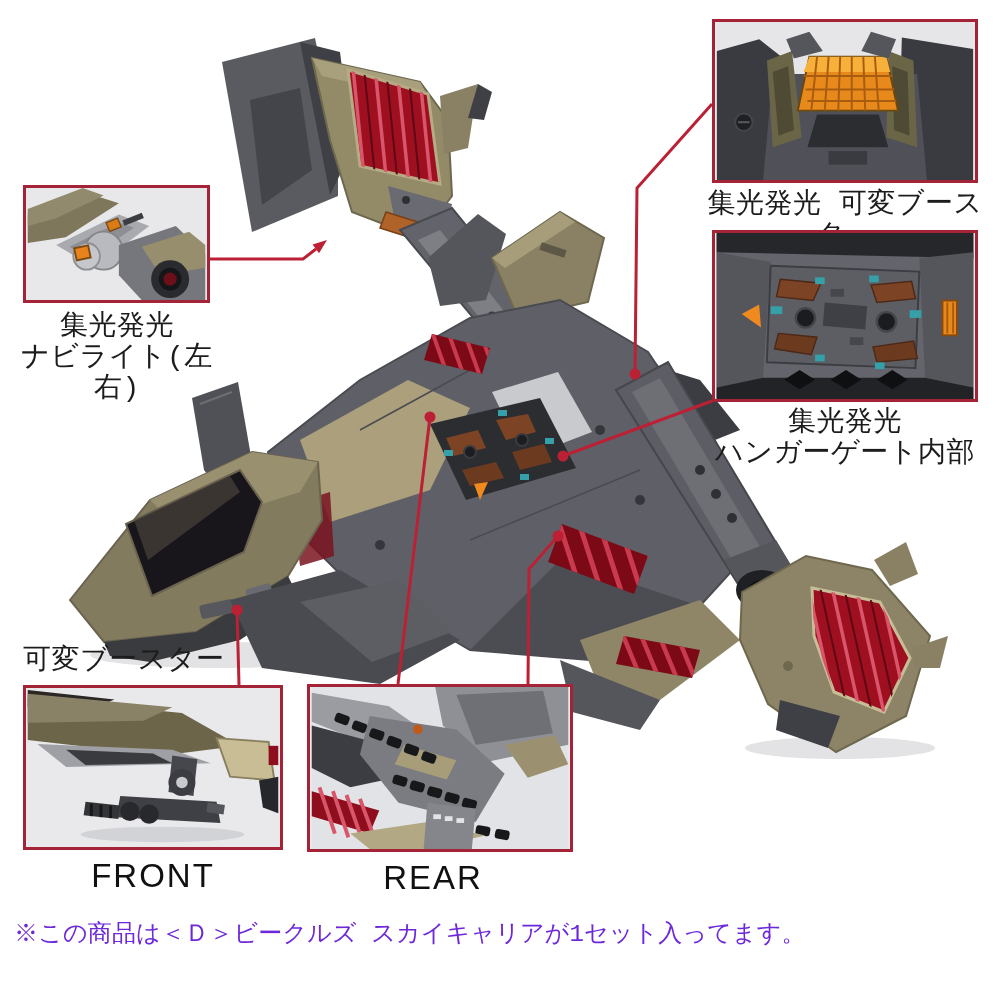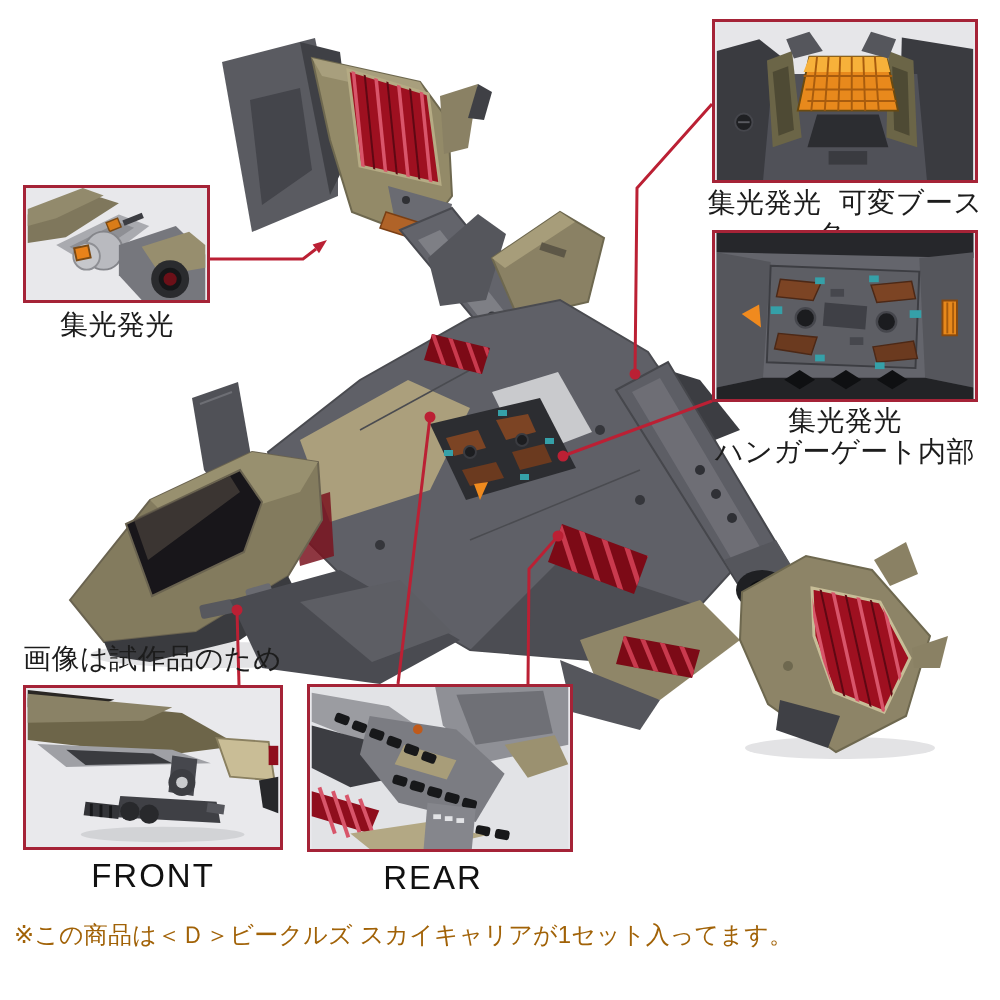--- a/index.html
+++ b/index.html
@@ -5,21 +5,21 @@
   html,body{margin:0;padding:0;background:#ffffff;}
   .canvas{position:relative;width:1000px;height:1000px;background:#ffffff;overflow:hidden;
           font-family:"Liberation Sans","DejaVu Sans",sans-serif;}
   .layer{position:absolute;left:0;top:0;width:1000px;height:1000px;}
   .inset{position:absolute;border:3px solid #a52337;box-sizing:border-box;background:#e9e9ec;overflow:hidden;}
   .inset svg{display:block;width:100%;height:100%;}
   .label{position:absolute;color:#1c1c1c;}
   .jp{font-size:28px;line-height:31px;letter-spacing:0.5px;font-family:Liberation Mono, monospace;}
   .center{text-align:center;}
   .en{font-size:33px;letter-spacing:2px;color:#111;}
-  .notes{position:absolute;left:14px;top:919px;font-size:24px;line-height:32px;color:#a16207;letter-spacing:0.2px;}
+  .notes{position:absolute;left:14px;top:919px;font-size:24px;line-height:32px;color:#6d28d9;letter-spacing:0.2px;font-family:Liberation Mono, monospace;}
 </style>
 </head>
 <body>
 
 <div class="canvas">
 
   <svg class="layer" viewBox="0 0 1000 1000" aria-hidden="true">
     <defs>
       <clipPath id="gTL">
           <polygon points="348,70 428,94 440,184 360,166"></polygon>
@@ -235,20 +235,21 @@
       <polygon points="96,60 156,40 187,70 187,118 120,118 96,92" fill="#76777d"></polygon>
       <polygon points="120,62 170,46 187,60 187,84 140,92" fill="#978e6e"></polygon>
       <circle cx="150" cy="96" r="20" fill="#2a2b2e"></circle>
       <circle cx="150" cy="96" r="12" fill="#151618"></circle>
       <circle cx="150" cy="96" r="7" fill="#6b1018"></circle>
       <rect x="100" y="30" width="22" height="6" fill="#3c3d42" transform="rotate(-22 111 33)"></rect>
     </svg>
   </div>
   <div class="label jp center" style="left:6px;top:311px;width:222px;">
     <div>集光発光</div>
+    <div>ナビライト(左右)</div>
   </div>
 
   <div class="inset" style="left:712px;top:19px;width:266px;height:164px;">
     <svg viewBox="0 0 266 164">
       <rect width="266" height="164" fill="#e6e6e9"></rect>
       <polygon points="0,30 44,18 72,40 72,164 0,164" fill="#3a3b40"></polygon>
       <polygon points="192,16 266,28 266,164 188,164" fill="#3a3b40"></polygon>
       <polygon points="58,54 208,54 218,164 48,164" fill="#505158"></polygon>
       <polygon points="52,40 78,30 88,120 58,130" fill="#6b6547"></polygon>
       <polygon points="58,52 74,46 80,112 64,118" fill="#4e4a34"></polygon>
@@ -307,21 +308,21 @@
       <polygon points="70,152 86,142 102,152 86,162" fill="#0f1012"></polygon>
       <polygon points="118,152 134,142 150,152 134,162" fill="#0f1012"></polygon>
       <polygon points="166,152 182,142 198,152 182,162" fill="#0f1012"></polygon>
     </svg>
   </div>
   <div class="label jp center" style="left:702px;top:407px;width:286px;">
     <div>集光発光</div>
     <div>ハンガーゲート内部</div>
   </div>
 
-  <div class="label jp" style="left:23px;top:645px;">画像は試作品のため</div>
+  <div class="label jp" style="left:23px;top:645px;">可変ブースター</div>
 
   <div class="inset" style="left:23px;top:685px;width:260px;height:165px;">
     <svg viewBox="0 0 260 165">
       <rect width="260" height="165" fill="#e9e9ec"></rect>
       <polygon points="0,2 90,12 60,24 0,20" fill="#2a2724"></polygon>
       <polygon points="0,10 160,26 220,60 140,70 0,54" fill="#6d6549"></polygon>
       <polygon points="0,6 150,20 120,34 0,36" fill="#8a8266"></polygon>
       <polygon points="10,58 150,64 190,78 40,82" fill="#9fa0a5"></polygon>
       <polygon points="40,64 130,68 150,78 60,80" fill="#3a3b3f"></polygon>
       <polygon points="196,52 250,56 256,96 210,92" fill="#c9bd96" stroke="#8a8060" stroke-width="2"></polygon>

